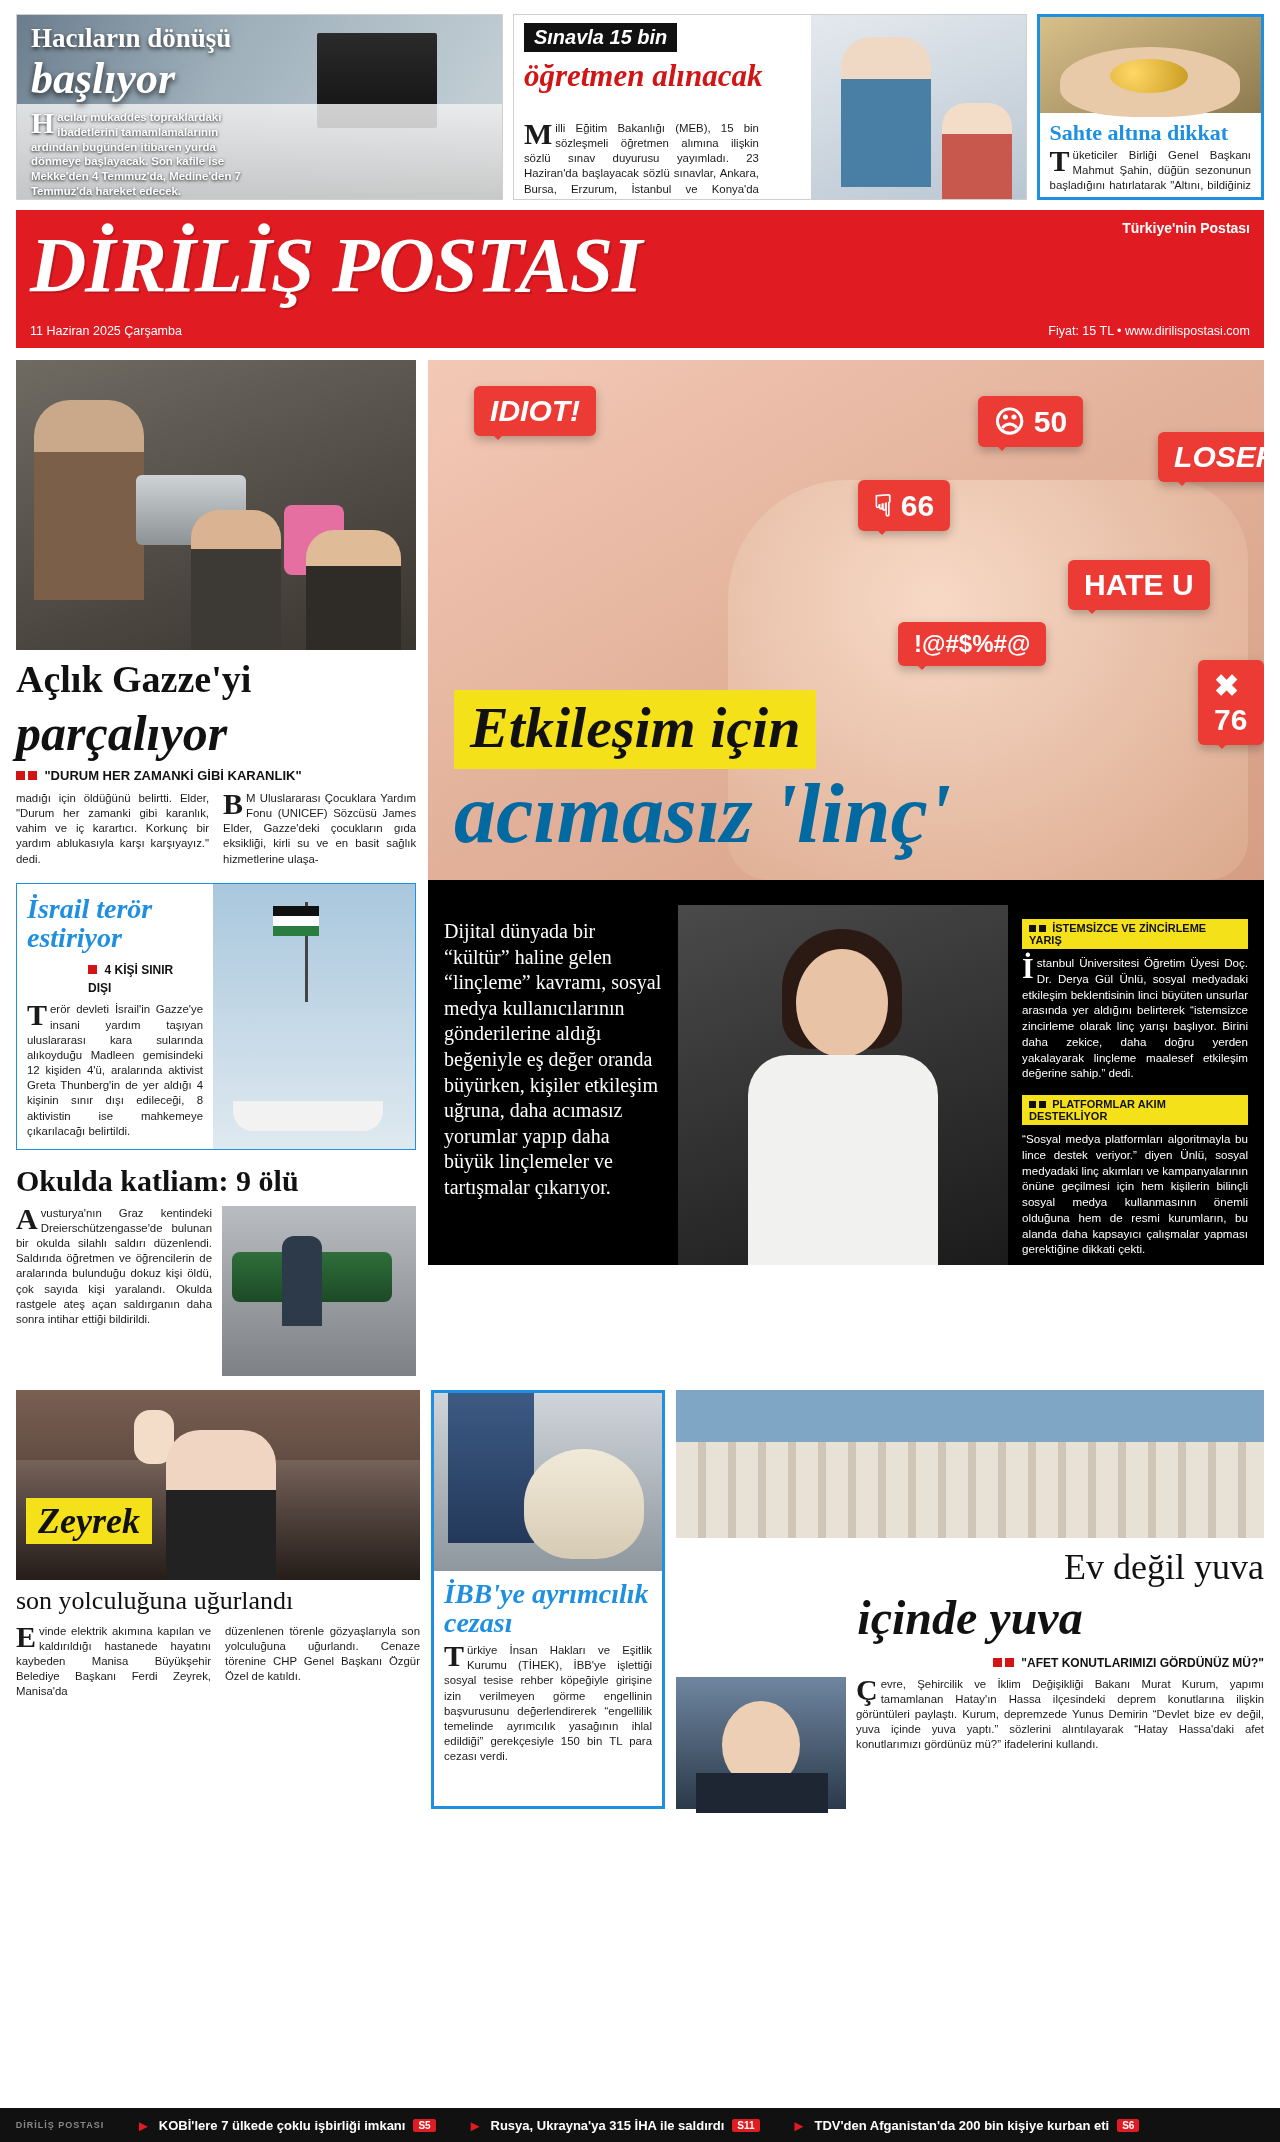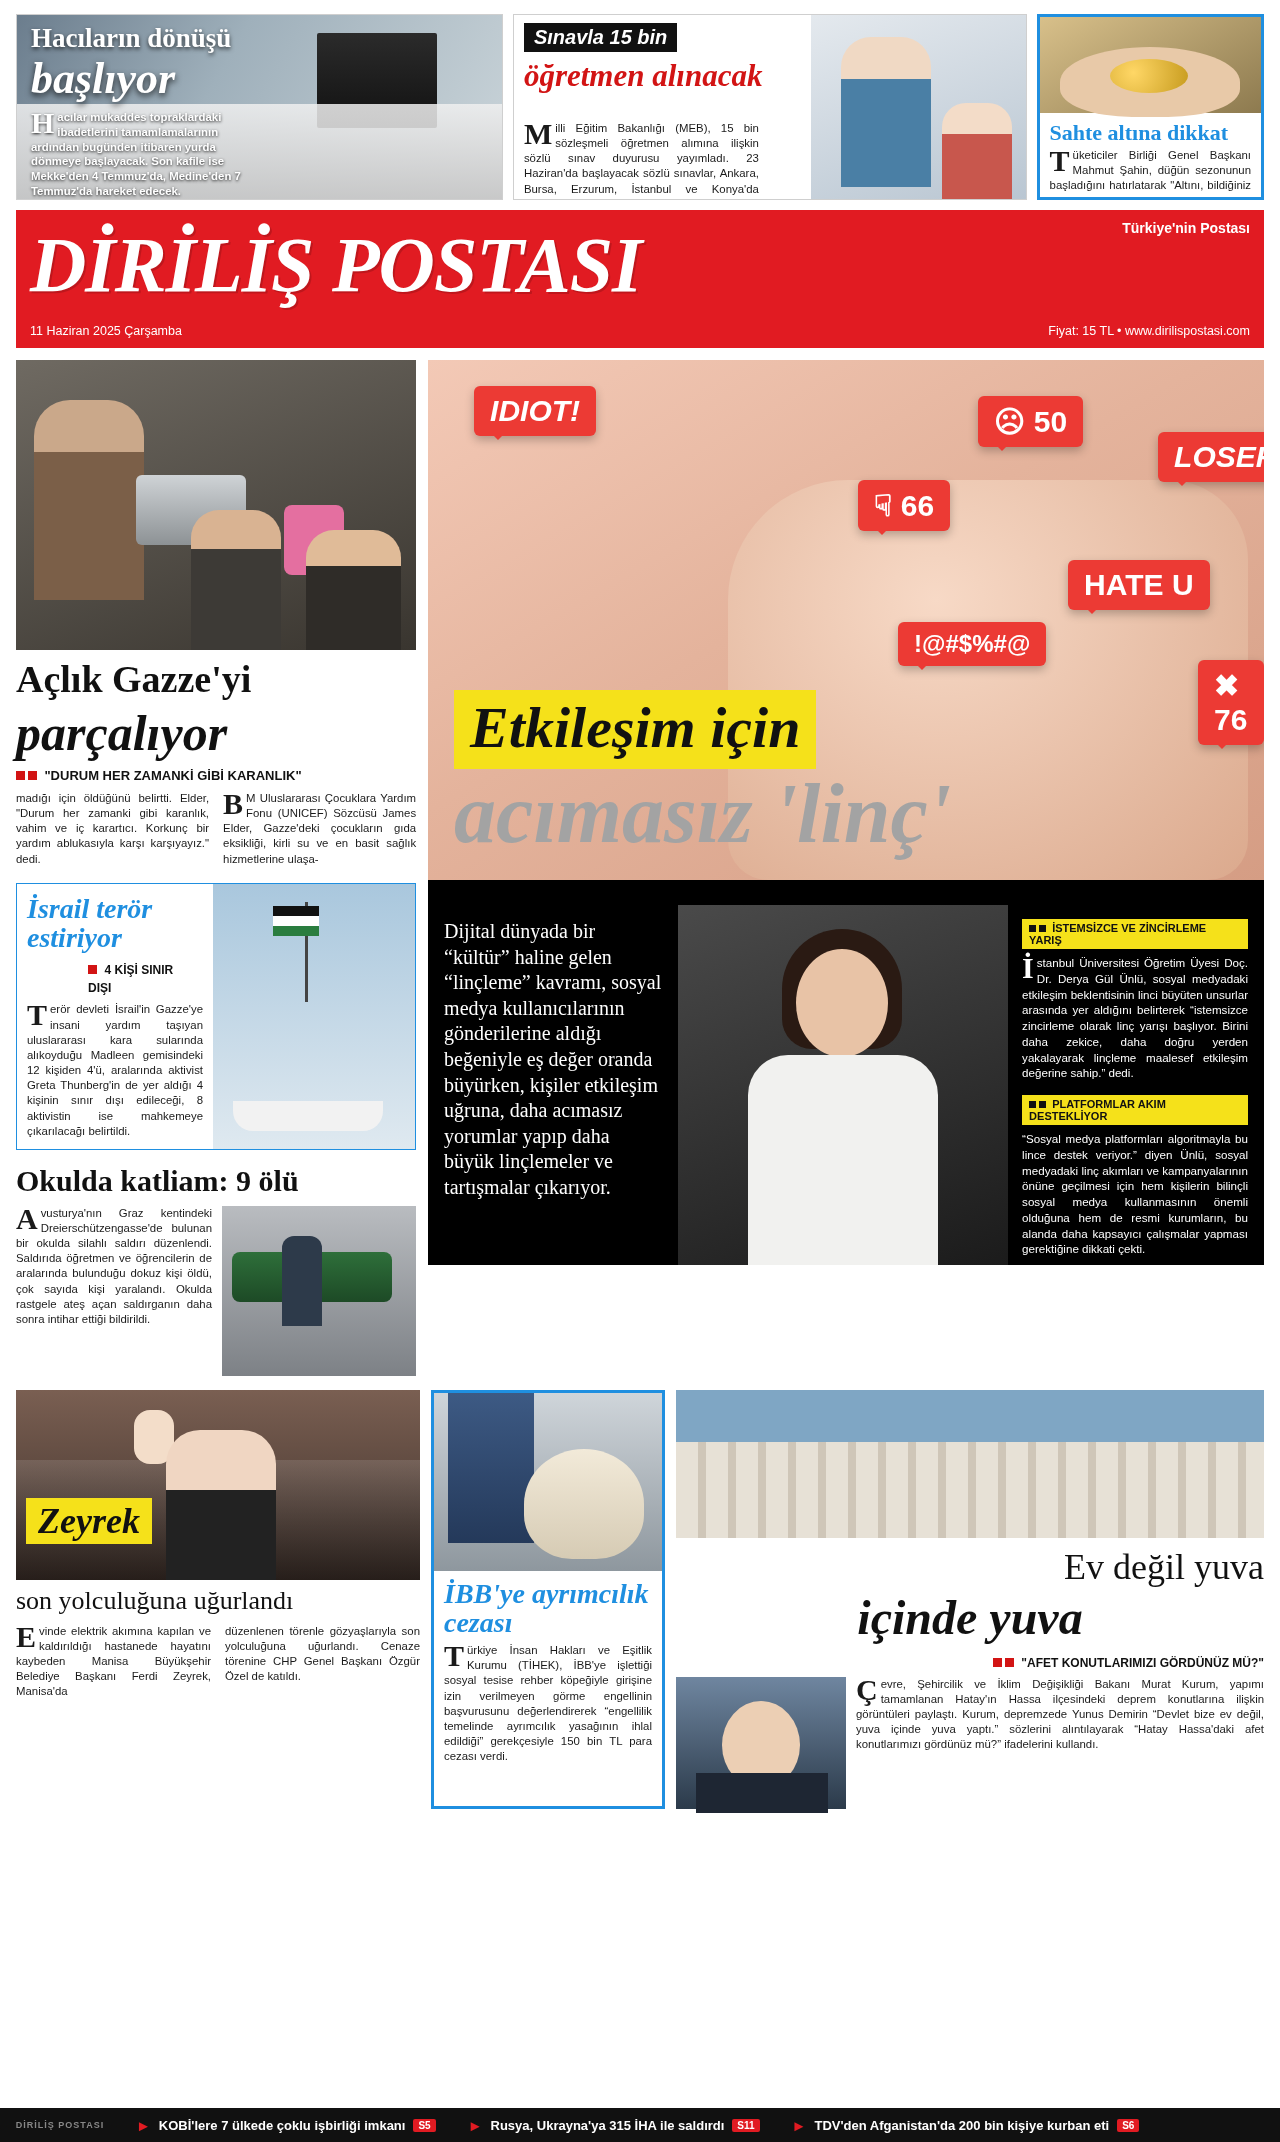--- a/index.html
+++ b/index.html
@@ -128,21 +128,21 @@
   .b-50    { left:550px; top:36px;  font-size:30px; }
   .b-loser { left:730px; top:72px;  font-size:30px; font-style:italic; }
   .b-66    { left:430px; top:120px; font-size:30px; }
   .b-hate  { left:640px; top:200px; font-size:30px; }
   .b-sym   { left:470px; top:262px; font-size:24px; }
   .b-76    { left:770px; top:300px; font-size:30px; }
   .hero-black { position:absolute; left:0; top:520px; right:0; bottom:0; background:#000; }
   .hl-yellow { position:absolute; left:26px; top:330px; background:#f5e11a; color:#111;
       font-family:"Liberation Serif", serif; font-size:58px; font-weight:bold; font-style:italic;
       padding:4px 16px 8px 16px; }
-  .hl-white { position:absolute; left:26px; top:405px; color:#a3a3a3;
+  .hl-white { position:absolute; left:26px; top:405px; color:#0369a1;
       font-family:"Liberation Serif", serif; font-size:84px; font-weight:bold; font-style:italic; }
 
   .hero-lower { position:absolute; left:0; top:545px; right:0; bottom:0; display:flex; }
   .hero-lead { width:250px; padding:14px 14px 0 16px; color:#fff;
       font-family:"Liberation Serif", serif; font-size:20px; line-height:1.28; }
   .hero-portrait { width:330px; position:relative; background:linear-gradient(#2b2b2b,#1a1a1a); }
   .hero-portrait .bg { position:absolute; inset:0; background:linear-gradient(160deg,#4a4a4a,#1b1b1b); }
   .hero-portrait .head { position:absolute; left:118px; top:44px; width:92px; height:108px;
       background:#e8c3a6; border-radius:46px/54px; }
   .hero-portrait .hair { position:absolute; left:104px; top:24px; width:120px; height:120px;

